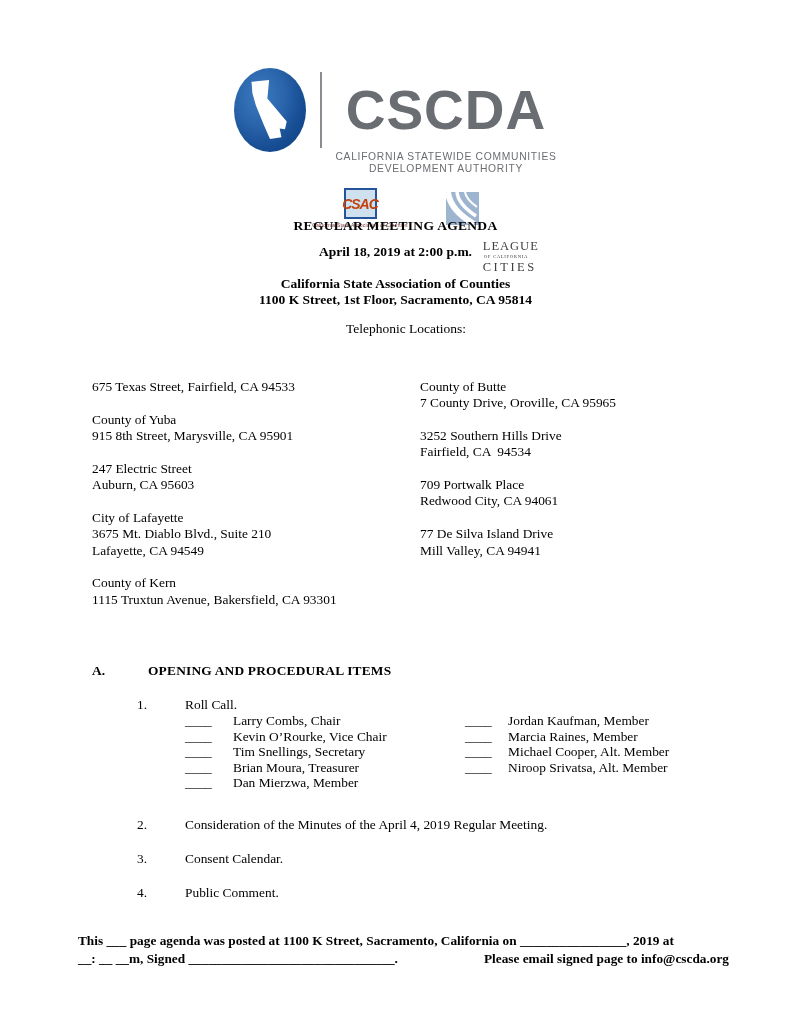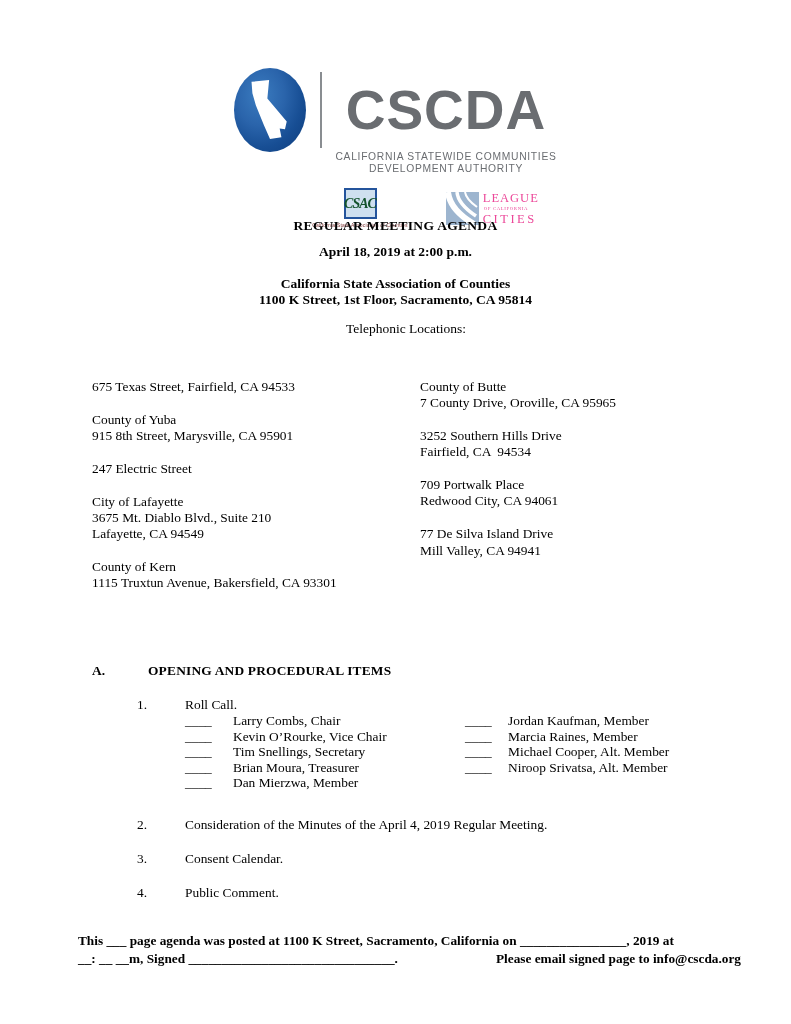--- a/index.html
+++ b/index.html
@@ -23,25 +23,25 @@
   .wordmark-block { display:flex; flex-direction:column; align-items:center; }
   .wordmark { font-size:55px; font-weight:700; color:#6a6d71; line-height:50px; letter-spacing:1px;margin-top:40px; }
   .tagline { margin-top:16px; text-align:center; color:#6a6d71; font-size:10.3px; letter-spacing:0.7px; line-height:12px; }
 
   .partner-row { margin-top:13px; display:flex; align-items:flex-start; gap:38px; margin-left:60px; }
   .csac { display:flex; flex-direction:column; align-items:center; }
   .csac-box {
     width:33px; height:31px; border:2px solid #24549c; background:#cfe0ef;
     display:flex; align-items:center; justify-content:center;
   }
-  .csac-text { color:#14532d; font-weight:700; font-size:14px; letter-spacing:-1px; font-family:Liberation Serif, serif; font-style:italic; }
+  .csac-text { color:#c2410c; font-weight:700; font-size:14px; letter-spacing:-1px; font-family:Liberation Sans, sans-serif; font-style:italic; }
   .csac-caption { margin-top:3px; font-size:5px; color:#7a3030; white-space:nowrap; letter-spacing:0.2px; }
   .league { display:flex; align-items:flex-start; gap:4px; margin-top:4px; }
   .league-mark { width:33px; height:33px; display:block; }
-  .league-text { color:#ec4899; font-family:"Liberation Serif", serif; line-height:1; }
+  .league-text { color:#404040; font-family:"Liberation Serif", serif; line-height:1;margin-top:48px; }
   .league-l1 { font-size:12.5px; letter-spacing:1px; }
   .league-l2 { font-size:4.8px; letter-spacing:0.6px; margin:2px 0 2px 1px; }
   .league-l3 { font-size:12.5px; letter-spacing:2.5px; }
 
   
   .doc-header { position:absolute; top:218px; left:0; right:0; text-align:center; font-size:13.5px; line-height:16px; }
   .doc-title { font-weight:700; letter-spacing:0.3px; }
   .doc-datetime { font-weight:700; margin-top:10px; }
   .doc-venue { font-weight:700; margin-top:16px; }
   .telephonic { margin-top:13px;padding-left:21px; }
@@ -62,21 +62,21 @@
   .item.after-roll { margin-top:26px; }
   .item-num { display:inline-block; width:48px; flex:none; }
   .roll-call { margin-top:0; }
   .rc-row { padding-left:93px; display:flex; line-height:15.6px; }
   .rc-blank { width:48px; flex:none; }
   .rc-name { width:232px; flex:none; }
   .rc-blank2 { width:43px; flex:none; }
   .rc-name2 { flex:1; }
 
   
-  .posting { position:absolute; top:932px; left:78px; right:50px; font-weight:700; font-size:13.3px; line-height:17.5px; }
+  .posting { position:absolute; top:932px; left:78px; right:62px; font-weight:700; font-size:13.3px; line-height:17.5px; }
   .f-line1 { white-space:nowrap; }
   .f-line2 { display:flex; justify-content:space-between; white-space:nowrap; }
 </style>
 </head>
 <body>
 
 <div class="page">
 
   <header class="logo-area">
     <div class="cscda-row">
@@ -131,20 +131,21 @@
     <div class="loc-col left">
       <div class="loc-block">
         <div class="loc-line">675 Texas Street, Fairfield, CA 94533</div>
       </div>
       <div class="loc-block">
         <div class="loc-line">County of Yuba</div>
         <div class="loc-line">915 8th Street, Marysville, CA 95901</div>
       </div>
       <div class="loc-block">
         <div class="loc-line">247 Electric Street</div>
+        <div class="loc-line">Auburn, CA 95603</div>
       </div>
       <div class="loc-block">
         <div class="loc-line">City of Lafayette</div>
         <div class="loc-line">3675 Mt. Diablo Blvd., Suite 210</div>
         <div class="loc-line">Lafayette, CA 94549</div>
       </div>
       <div class="loc-block">
         <div class="loc-line">County of Kern</div>
         <div class="loc-line">1115 Truxtun Avenue, Bakersfield, CA 93301</div>
       </div>

